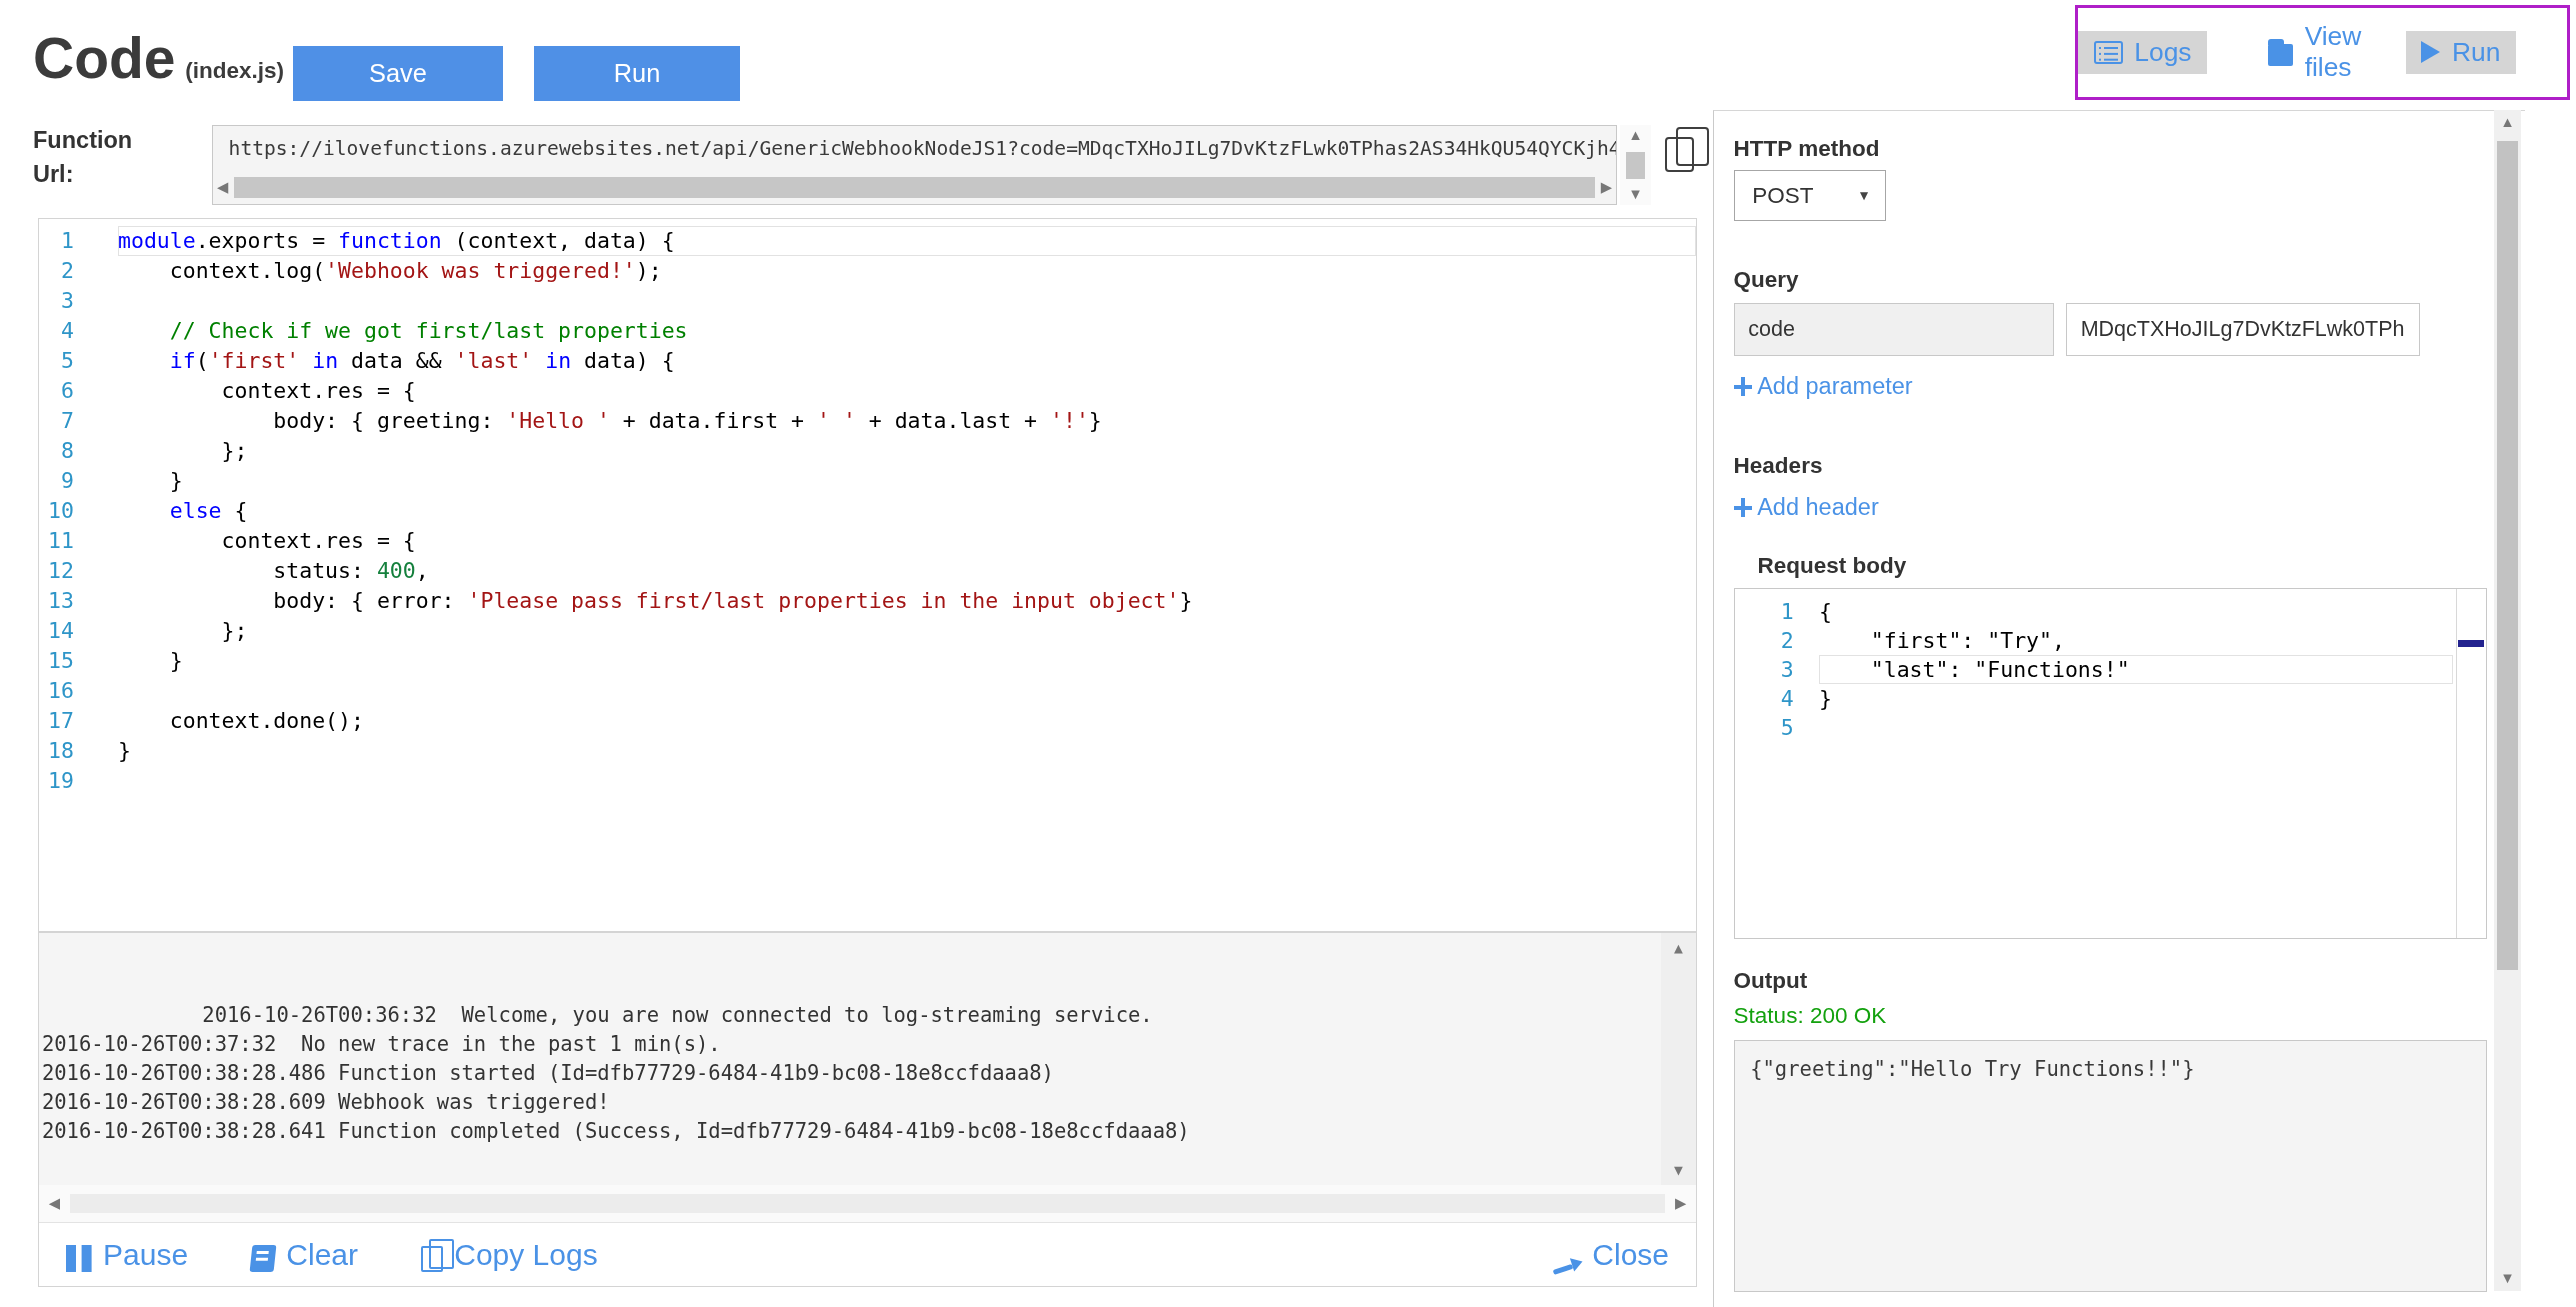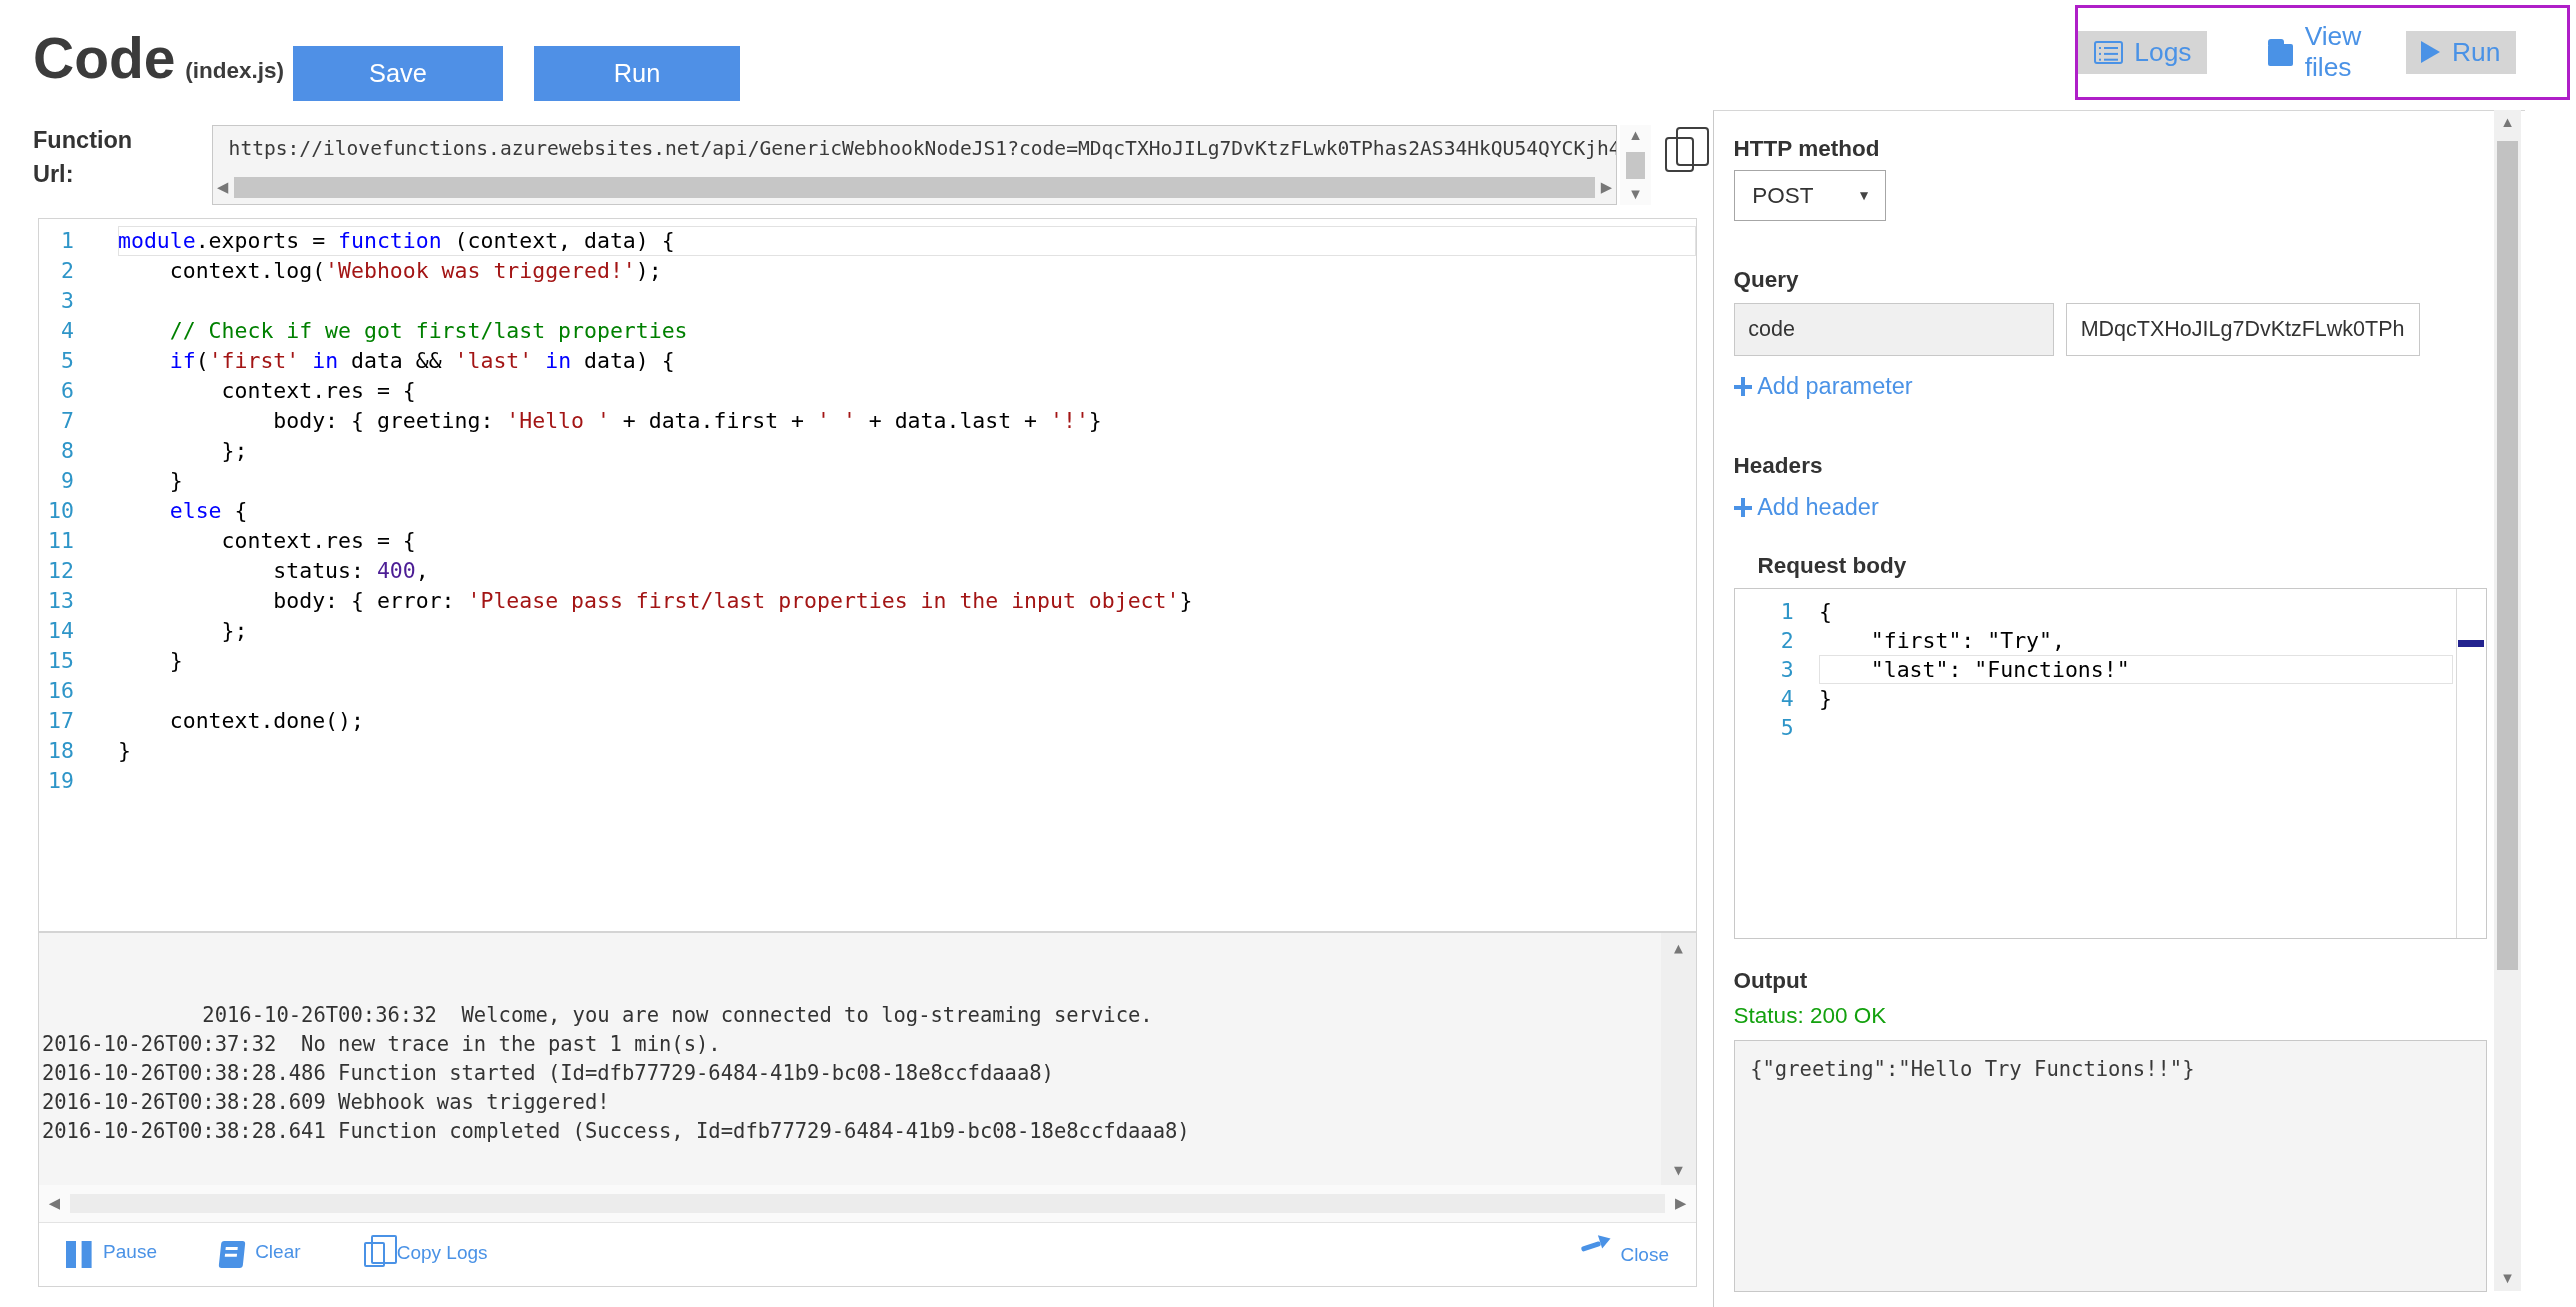--- a/index.html
+++ b/index.html
@@ -52,34 +52,34 @@
 
   
   .code-editor { left:38px; top:218px; width:1659px; height:714px; border:1px solid #d4d4d4;
                  background:#fff; padding-top:6.8px; overflow:hidden;
                  font-family:"DejaVu Sans Mono", monospace; font-size:21.5px; }
   .code-line { display:flex; white-space:pre; height:30px; line-height:30px; }
   .code-line .ln { display:inline-block; width:35px; text-align:right; color:#2E95C8; flex:none; }
   .code-line .ct { flex:1; margin-left:44px; color:#000; }
   .code-line.current .ct { box-shadow:inset 0 0 0 1px #e2e2e2; }
   .tk-kw { color:#0000FF; } .tk-str { color:#A31515; } .tk-com { color:#008000; }
-  .tk-num { color:#4c1d95;margin-top:26px; } .tk-pl { color:#000; }
+  .tk-num { color:#15803d;margin-top:26px; } .tk-pl { color:#000; }
 
   
   .logs-box { left:38px; top:932px; width:1659px; height:355px; border:1px solid #d4d4d4; background:#fff; }
   .logs-view { position:relative; height:252px; background:#f5f5f5; overflow:hidden;
                font-family:"DejaVu Sans Mono", monospace; font-size:20.5px; line-height:29px;
                color:#333; padding:9.8px 39px 0 2.9px; white-space:pre; }
   .logs-vscroll { position:absolute; right:0; top:0; bottom:0; width:35px; background:#efefef;
                   display:flex; flex-direction:column; align-items:center; justify-content:space-between; padding:7.8px 0; }
   .logs-hscroll { position:relative; height:37px; background:#fafafa; display:flex; align-items:center; padding:0 9.8px; }
   .logs-hthumb { flex:1; height:19.6px; background:#ececec; margin:0 9.8px; }
   .logs-footer { height:64px; border-top:1px solid #e3e3e3; display:flex; align-items:center;
                  padding:0 27px; gap:63px; background:#fff; }
-  .foot-item { display:flex; align-items:flex-start; gap:11.7px; color:#4a92e6; font-size:19px; cursor:pointer; }
+  .foot-item { display:flex; align-items:flex-end; gap:11.7px; color:#4a92e6; font-size:30px; cursor:pointer; }
   .icon-pause { width:9.8px; height:27px; background:#4a92e6; box-shadow:15.6px 0 0 0 #4a92e6; margin-right:15.6px; }
   .icon-clear { width:23.5px; height:27px; background:#4a92e6; border-radius:2.9px; transform:skewX(-6deg); position:relative; }
   .icon-clear::after { content:""; position:absolute; left:4.9px; top:5.9px; width:11.7px; height:2.9px;
                        background:#fff; box-shadow:0 6.8px 0 #fff; }
   .icon-copy-blue { width:21.5px; height:25.4px; border:2.9px solid #4a92e6; border-radius:2px;
                     background:#fff; position:relative; z-index:1; }
   .icon-copy-blue::before { content:""; position:absolute; top:-8.8px; left:5.9px; width:21.5px; height:25.4px;
                             border:2.9px solid #4a92e6; border-radius:2px; z-index:-1; }
   .close-item { margin-left:auto; }
   .icon-close-arrow { width:19.6px; height:4.9px; background:#4a92e6; border-radius:2px;

